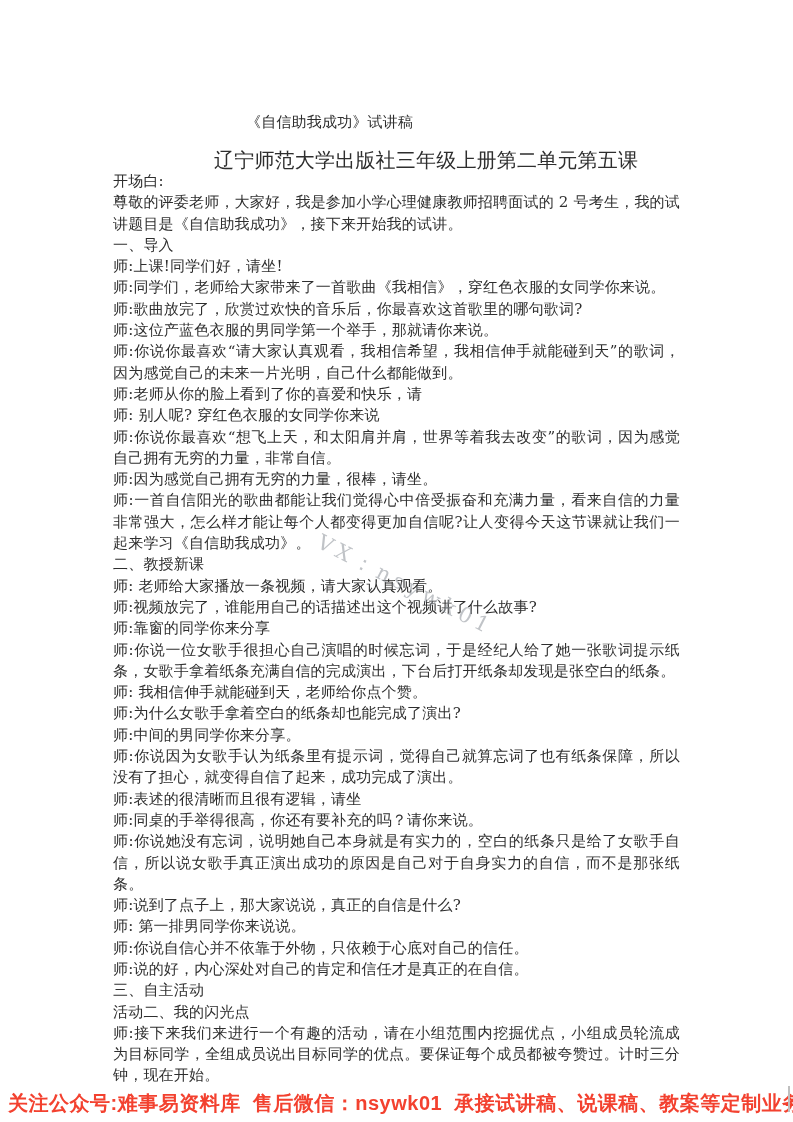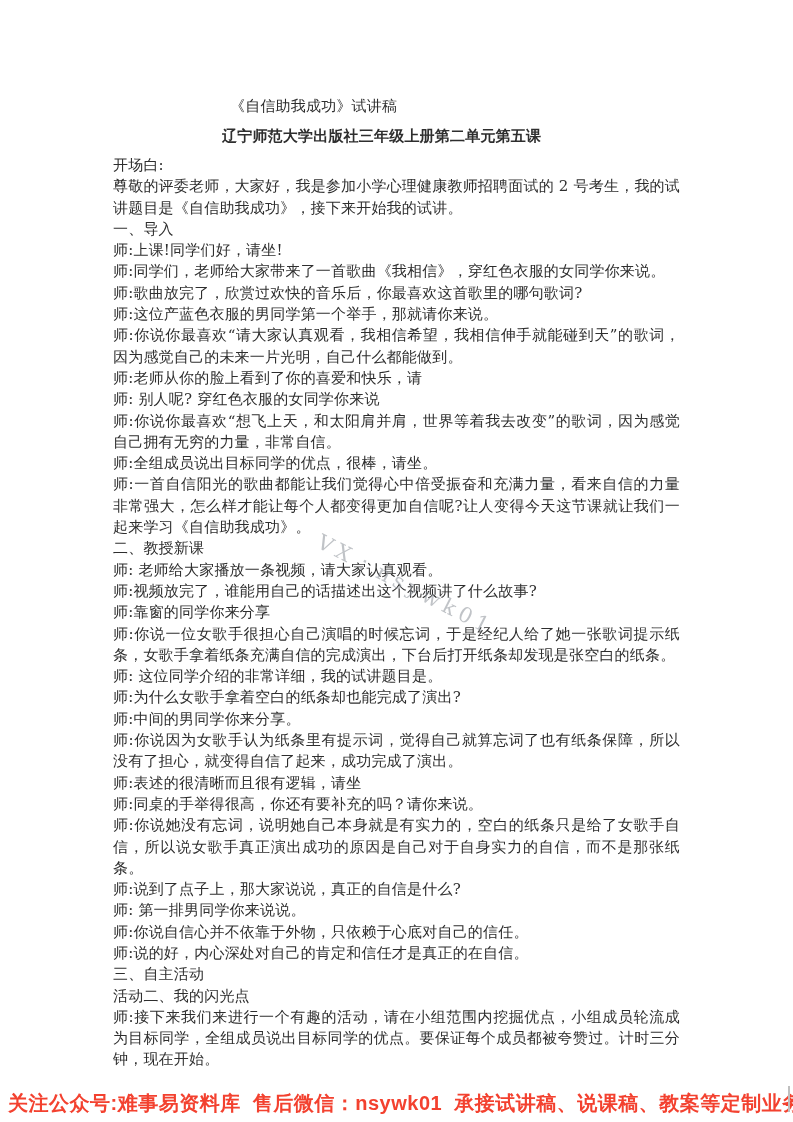--- a/index.html
+++ b/index.html
@@ -19,31 +19,31 @@
     position: absolute;
     left: 113px;
     top: 95px;
     width: 567px;
     font-size: 15px;
     line-height: 21.3px;
     color: #2e2e2e;
     letter-spacing: 0.2px;
   }
   .doc-title {
-    margin: 0;
+    margin: 16px;
     padding-left: 117px;
     font-size: 15px;
     font-weight: normal;
     line-height: 22px;
   }
   .doc-subtitle {
-    margin: 8px;
+    margin: 0;
     padding-left: 101px;
-    font-size: 15px;
-    font-weight: bold;
+    font-size: 20px;
+    font-weight: normal;
     line-height: 22px;
   }
   .doc-paragraphs p {
     margin: 0;
     text-align: justify;
   }
   .watermark {
     position: absolute;
     left: 325px;
     top: 528px;
@@ -97,28 +97,28 @@
         <p>尊敬的评委老师，大家好，我是参加小学心理健康教师招聘面试的 2 号考生，我的试讲题目是《自信助我成功》，接下来开始我的试讲。</p>
         <p>一、导入</p>
         <p>师:上课!同学们好，请坐!</p>
         <p>师:同学们，老师给大家带来了一首歌曲《我相信》，穿红色衣服的女同学你来说。</p>
         <p>师:歌曲放完了，欣赏过欢快的音乐后，你最喜欢这首歌里的哪句歌词?</p>
         <p>师:这位产蓝色衣服的男同学第一个举手，那就请你来说。</p>
         <p>师:你说你最喜欢“请大家认真观看，我相信希望，我相信伸手就能碰到天”的歌词，因为感觉自己的未来一片光明，自己什么都能做到。</p>
         <p>师:老师从你的脸上看到了你的喜爱和快乐，请</p>
         <p>师: 别人呢? 穿红色衣服的女同学你来说</p>
         <p>师:你说你最喜欢“想飞上天，和太阳肩并肩，世界等着我去改变”的歌词，因为感觉自己拥有无穷的力量，非常自信。</p>
-        <p>师:全组成员说出目标同学的优点，很棒，请坐。</p>
+        <p>师:因为感觉自己拥有无穷的力量，很棒，请坐。</p>
         <p>师:一首自信阳光的歌曲都能让我们觉得心中倍受振奋和充满力量，看来自信的力量非常强大，怎么样才能让每个人都变得更加自信呢?让人变得今天这节课就让我们一起来学习《自信助我成功》。</p>
         <p>二、教授新课</p>
         <p>师: 老师给大家播放一条视频，请大家认真观看。</p>
         <p>师:视频放完了，谁能用自己的话描述出这个视频讲了什么故事?</p>
         <p>师:靠窗的同学你来分享</p>
         <p>师:你说一位女歌手很担心自己演唱的时候忘词，于是经纪人给了她一张歌词提示纸条，女歌手拿着纸条充满自信的完成演出，下台后打开纸条却发现是张空白的纸条。</p>
-        <p>师: 这位同学介绍的非常详细，我的试讲题目是。</p>
+        <p>师: 我相信伸手就能碰到天，老师给你点个赞。</p>
         <p>师:为什么女歌手拿着空白的纸条却也能完成了演出?</p>
         <p>师:中间的男同学你来分享。</p>
         <p>师:你说因为女歌手认为纸条里有提示词，觉得自己就算忘词了也有纸条保障，所以没有了担心，就变得自信了起来，成功完成了演出。</p>
         <p>师:表述的很清晰而且很有逻辑，请坐</p>
         <p>师:同桌的手举得很高，你还有要补充的吗？请你来说。</p>
         <p>师:你说她没有忘词，说明她自己本身就是有实力的，空白的纸条只是给了女歌手自信，所以说女歌手真正演出成功的原因是自己对于自身实力的自信，而不是那张纸条。</p>
         <p>师:说到了点子上，那大家说说，真正的自信是什么?</p>
         <p>师: 第一排男同学你来说说。</p>
         <p>师:你说自信心并不依靠于外物，只依赖于心底对自己的信任。</p>
         <p>师:说的好，内心深处对自己的肯定和信任才是真正的在自信。</p>

